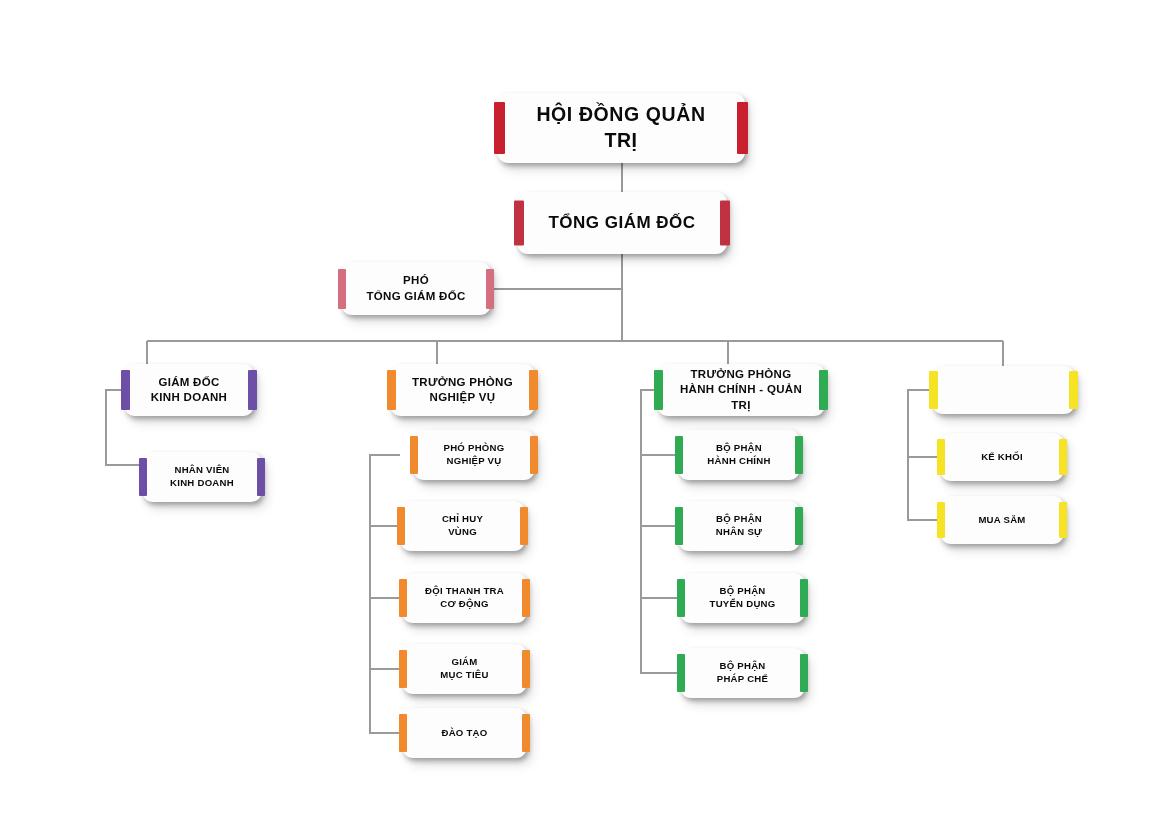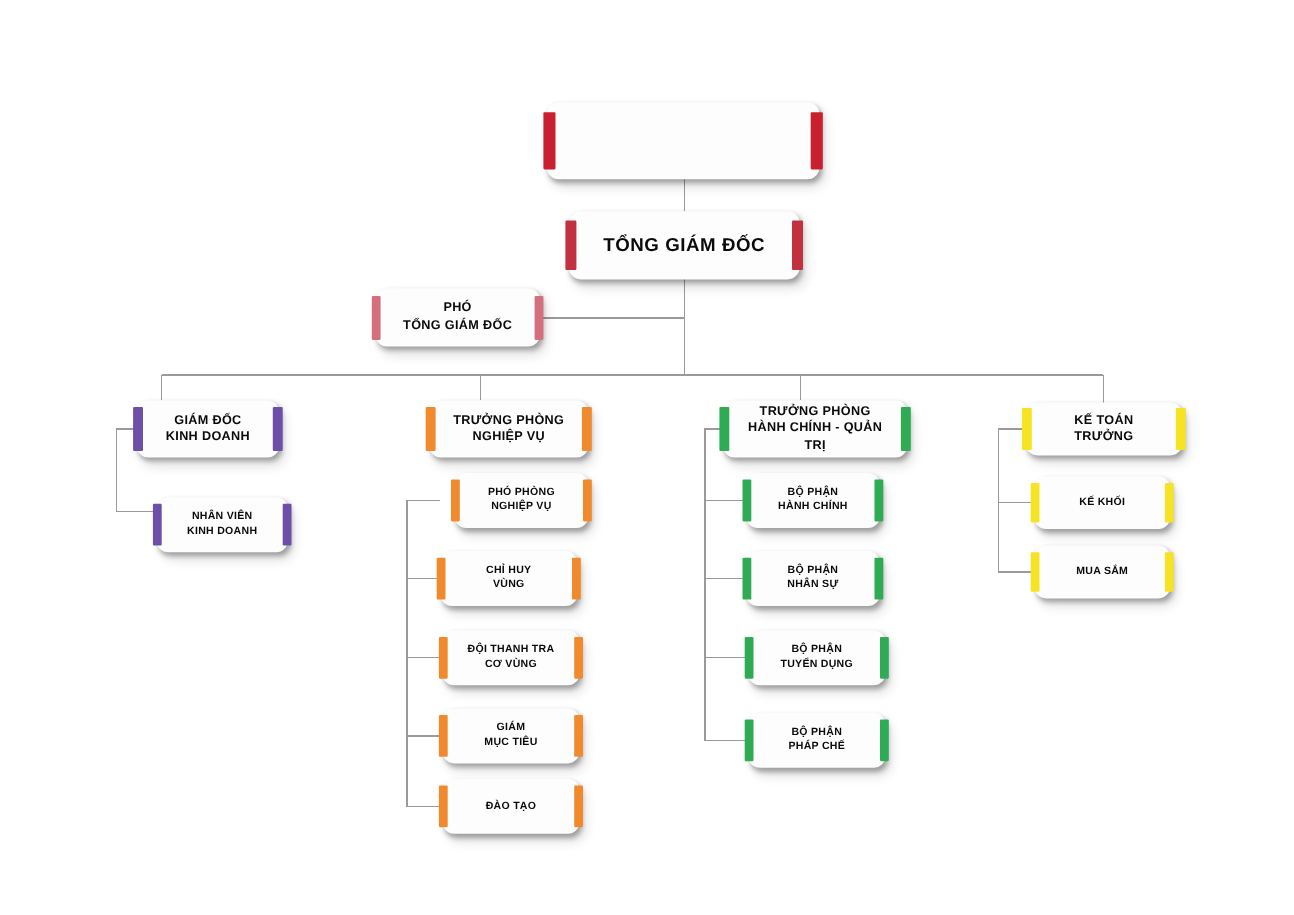--- a/index.html
+++ b/index.html
@@ -90,20 +90,21 @@
       <path d="M641,526 L678,526" fill="none" stroke="#9a9a9a" stroke-width="1.2" shape-rendering="crispEdges"></path>
       <path d="M641,598 L680,598" fill="none" stroke="#9a9a9a" stroke-width="1.2" shape-rendering="crispEdges"></path>
       <path d="M932,390 L908,390 L908,520 L940,520" fill="none" stroke="#9a9a9a" stroke-width="1.2" shape-rendering="crispEdges"></path>
       <path d="M908,457 L940,457" fill="none" stroke="#9a9a9a" stroke-width="1.2" shape-rendering="crispEdges"></path>
     </svg>
 
   <div id="nodes">
       <div class="node t-board" style="left: 497px; top: 93px; width: 248px; height: 70px;">
         <span class="bar left" style="width: 11px; height: 52px; background: rgb(201, 32, 47);"></span>
         <span class="bar right" style="width: 11px; height: 52px; background: rgb(201, 32, 47);"></span>
+        <span class="label">HỘI ĐỒNG QUẢN TRỊ</span>
       </div>
       <div class="node t-ceo" style="left: 517px; top: 192px; width: 210px; height: 62px;">
         <span class="bar left" style="width: 10px; height: 45px; background: rgb(194, 49, 64);"></span>
         <span class="bar right" style="width: 10px; height: 45px; background: rgb(194, 49, 64);"></span>
         <span class="label">TỔNG GIÁM ĐỐC</span>
       </div>
       <div class="node t-deputy" style="left: 341px; top: 262px; width: 150px; height: 53px;">
         <span class="bar left" style="width: 8px; height: 40px; background: rgb(212, 112, 125);"></span>
         <span class="bar right" style="width: 8px; height: 40px; background: rgb(212, 112, 125);"></span>
         <span class="label">PHÓ
@@ -136,21 +137,21 @@
       <div class="node t-sub" style="left: 400px; top: 501px; width: 125px; height: 50px;">
         <span class="bar left" style="width: 8px; height: 38px; background: rgb(240, 138, 44);"></span>
         <span class="bar right" style="width: 8px; height: 38px; background: rgb(240, 138, 44);"></span>
         <span class="label">CHỈ HUY
 VÙNG</span>
       </div>
       <div class="node t-sub" style="left: 402px; top: 573px; width: 125px; height: 50px;">
         <span class="bar left" style="width: 8px; height: 38px; background: rgb(240, 138, 44);"></span>
         <span class="bar right" style="width: 8px; height: 38px; background: rgb(240, 138, 44);"></span>
         <span class="label">ĐỘI THANH TRA
-CƠ VÙNG</span>
+CƠ ĐỘNG</span>
       </div>
       <div class="node t-sub" style="left: 402px; top: 644px; width: 125px; height: 50px;">
         <span class="bar left" style="width: 8px; height: 38px; background: rgb(240, 138, 44);"></span>
         <span class="bar right" style="width: 8px; height: 38px; background: rgb(240, 138, 44);"></span>
         <span class="label">GIÁM
 MỤC TIÊU</span>
       </div>
       <div class="node t-sub" style="left: 402px; top: 708px; width: 125px; height: 50px;">
         <span class="bar left" style="width: 8px; height: 38px; background: rgb(240, 138, 44);"></span>
         <span class="bar right" style="width: 8px; height: 38px; background: rgb(240, 138, 44);"></span>
@@ -182,21 +183,20 @@
       </div>
       <div class="node t-sub" style="left: 680px; top: 648px; width: 125px; height: 50px;">
         <span class="bar left" style="width: 8px; height: 38px; background: rgb(47, 171, 84);"></span>
         <span class="bar right" style="width: 8px; height: 38px; background: rgb(47, 171, 84);"></span>
         <span class="label">BỘ PHẬN
 PHÁP CHẾ</span>
       </div>
       <div class="node t-head" style="left: 932px; top: 366px; width: 143px; height: 48px;">
         <span class="bar left" style="width: 9px; height: 38px; background: rgb(245, 227, 36);"></span>
         <span class="bar right" style="width: 9px; height: 38px; background: rgb(245, 227, 36);"></span>
-        <span class="label">KẾ TOÁN TRƯỞNG</span>
       </div>
       <div class="node t-sub" style="left: 940px; top: 433px; width: 124px; height: 48px;">
         <span class="bar left" style="width: 8px; height: 36px; background: rgb(245, 227, 36);"></span>
         <span class="bar right" style="width: 8px; height: 36px; background: rgb(245, 227, 36);"></span>
         <span class="label">KẾ KHỐI</span>
       </div>
       <div class="node t-sub" style="left: 940px; top: 496px; width: 124px; height: 48px;">
         <span class="bar left" style="width: 8px; height: 36px; background: rgb(245, 227, 36);"></span>
         <span class="bar right" style="width: 8px; height: 36px; background: rgb(245, 227, 36);"></span>
         <span class="label">MUA SẮM</span>

